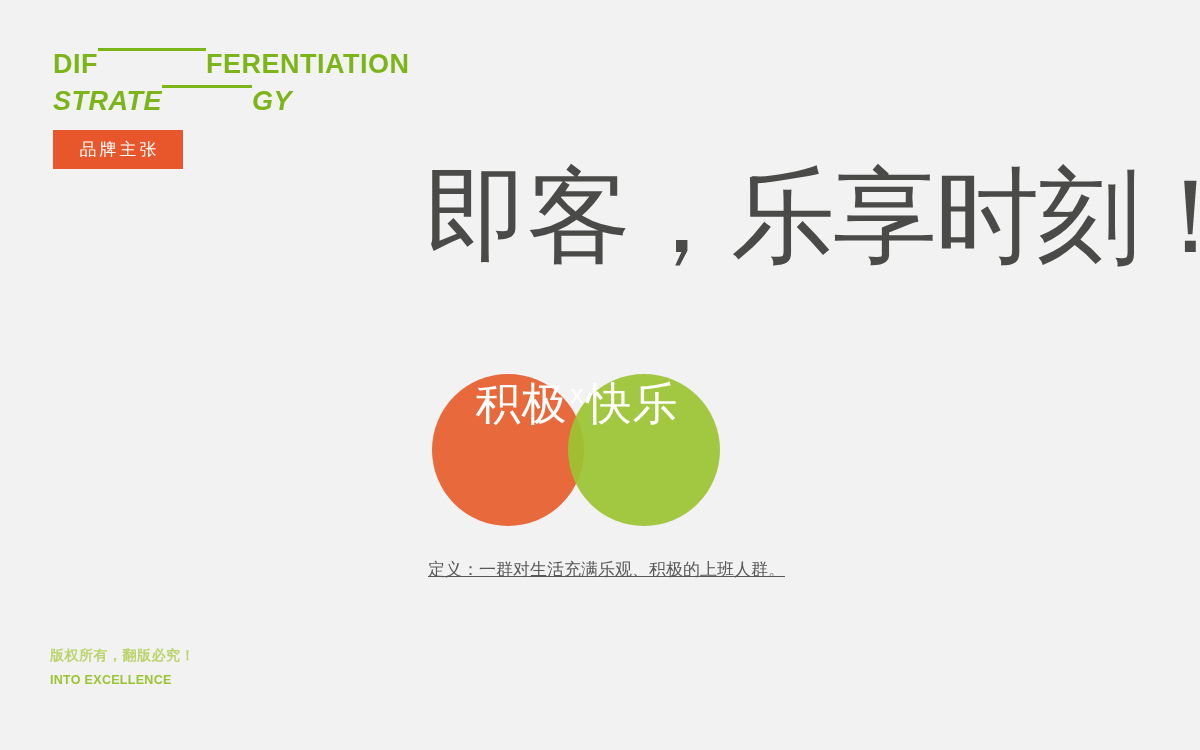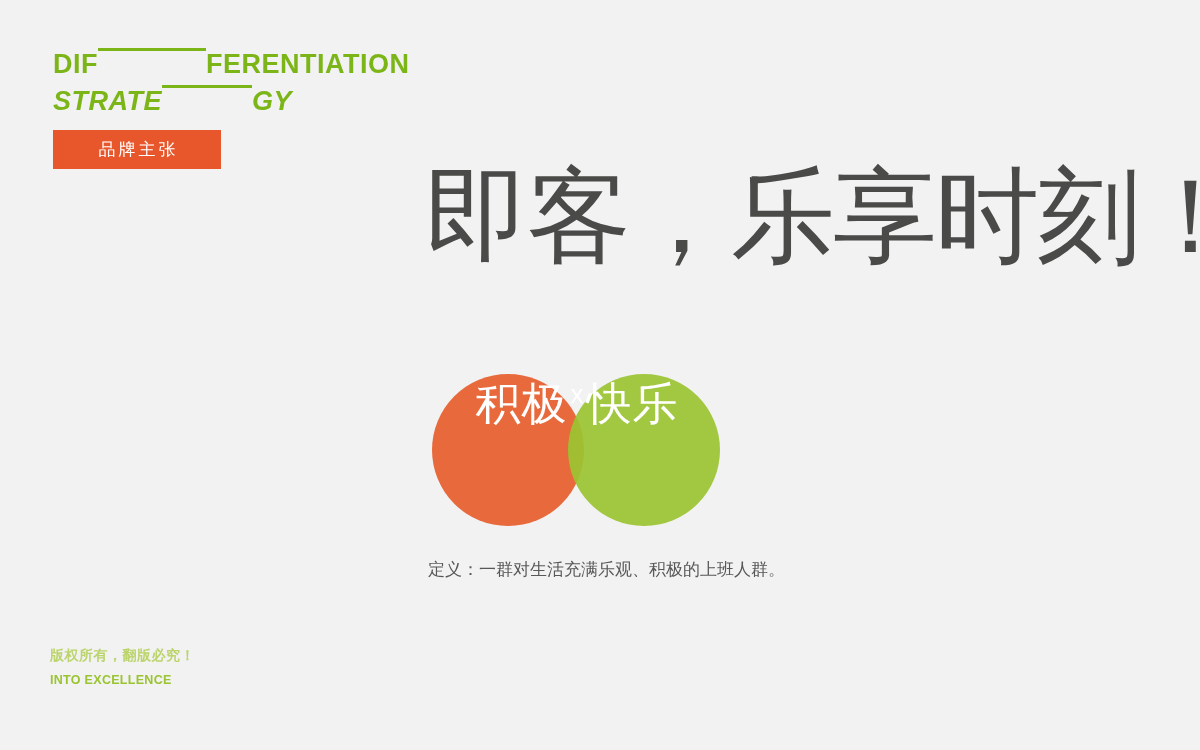--- a/index.html
+++ b/index.html
@@ -52,21 +52,21 @@
     flex: none;
   }
   .rule-1 { width: 108px; }
   .rule-2 { width: 90px; }
 
   
   .badge {
     position: absolute;
     left: 53px;
     top: 130px;
-    width: 168px;
+    width: 130px;
     height: 39px;
     background: #e8572b;
     display: flex;
     align-items: center;
     justify-content: center;
   }
   .badge-label {
     color: #ffffff;
     font-size: 17px;
     font-weight: 500;
@@ -140,20 +140,21 @@
 
   
   .body-copy {
     position: absolute;
     left: 428px;
     top: 553px;
     width: 700px;
     color: #585858;
     font-size: 17px;
     line-height: 2.0;
+    text-decoration: underline;
   }
   .body-line {
     white-space: nowrap;
   }
 
   
   .footer {
     position: absolute;
     left: 50px;
     top: 638px;

